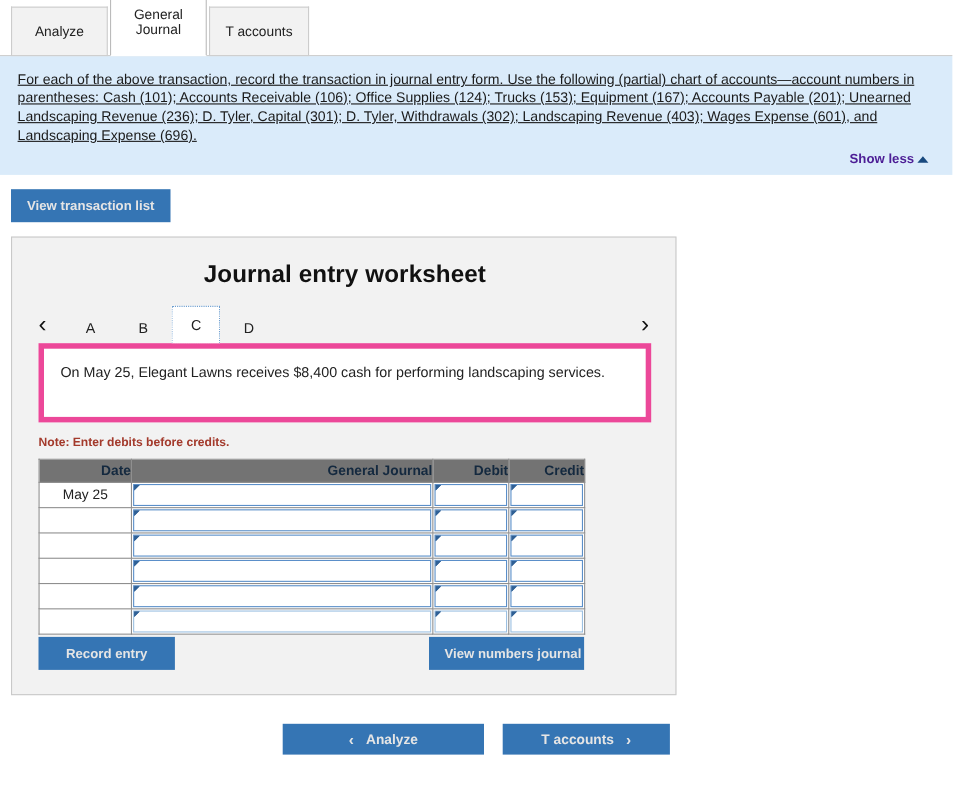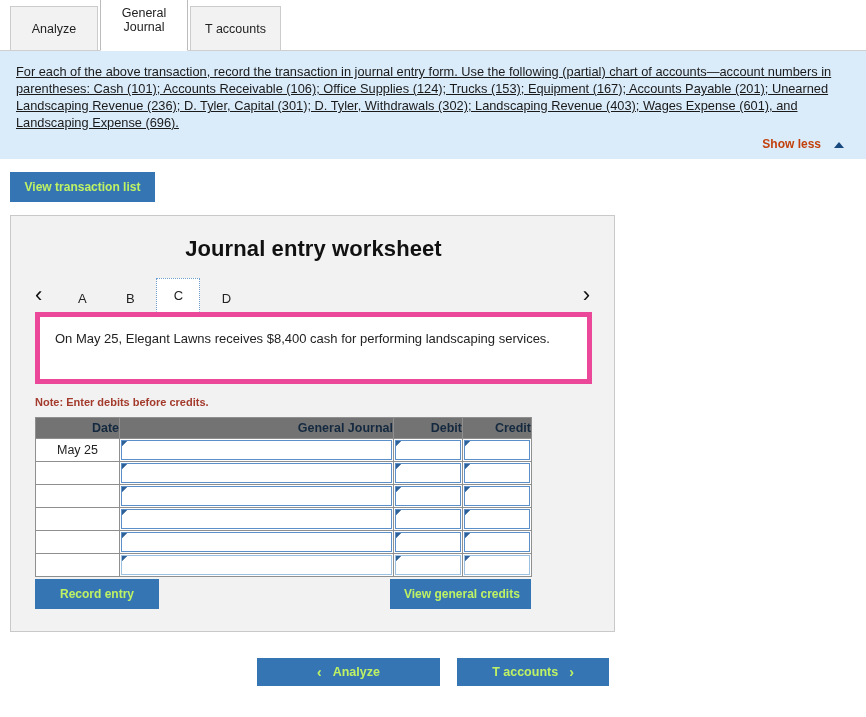--- a/index.html
+++ b/index.html
@@ -74,40 +74,40 @@
     text-decoration: underline;
   }
   .banner-footer {
     text-align: right;
     padding-top: 5px;
     padding-right: 6px;
   }
   .showless {
     font-size: 12px;
     font-weight: bold;
-    color: #c2410c;
+    color: #4c1d95;
     cursor: pointer;
     display: inline-flex;
     align-items: center;
-    gap: 13px;
+    gap: 3px;
   }
   .caret-up {
     width: 0; height: 0;
     border-left: 5px solid transparent;
     border-right: 5px solid transparent;
     border-bottom: 6px solid #18497e;
     display: inline-block;
     position: relative;
     top: 1px;
   }
 
   
   .btn {
     background: #3575b4;
-    color: #bef264;
+    color: #e5e5e5;
     border: none;
     font-family: "Liberation Sans", sans-serif;
     font-size: 12px;
     font-weight: bold;
     padding: 0 14px;
     height: 30px;
     line-height: 30px;
     cursor: pointer;
     text-align: center;
     display: inline-block;
@@ -440,21 +440,21 @@
           </td>
         <td class="num-cell">
             <div class="field"></div>
           </td>
       </tr>
     </tbody>
   </table>
 
   <div class="panel-actions">
     <button class="btn" id="record-entry-button">Record entry</button>
-    <button class="btn" id="view-general-journal-button">View general credits</button>
+    <button class="btn" id="view-general-journal-button">View numbers journal</button>
   </div>
 </div>
 
 <div class="bottom-nav">
   <button class="btn" id="prev-analyze-button">
     <span class="nav-inner">
       <span class="chev">‹</span>
       <span>Analyze</span>
     </span>
   </button>

